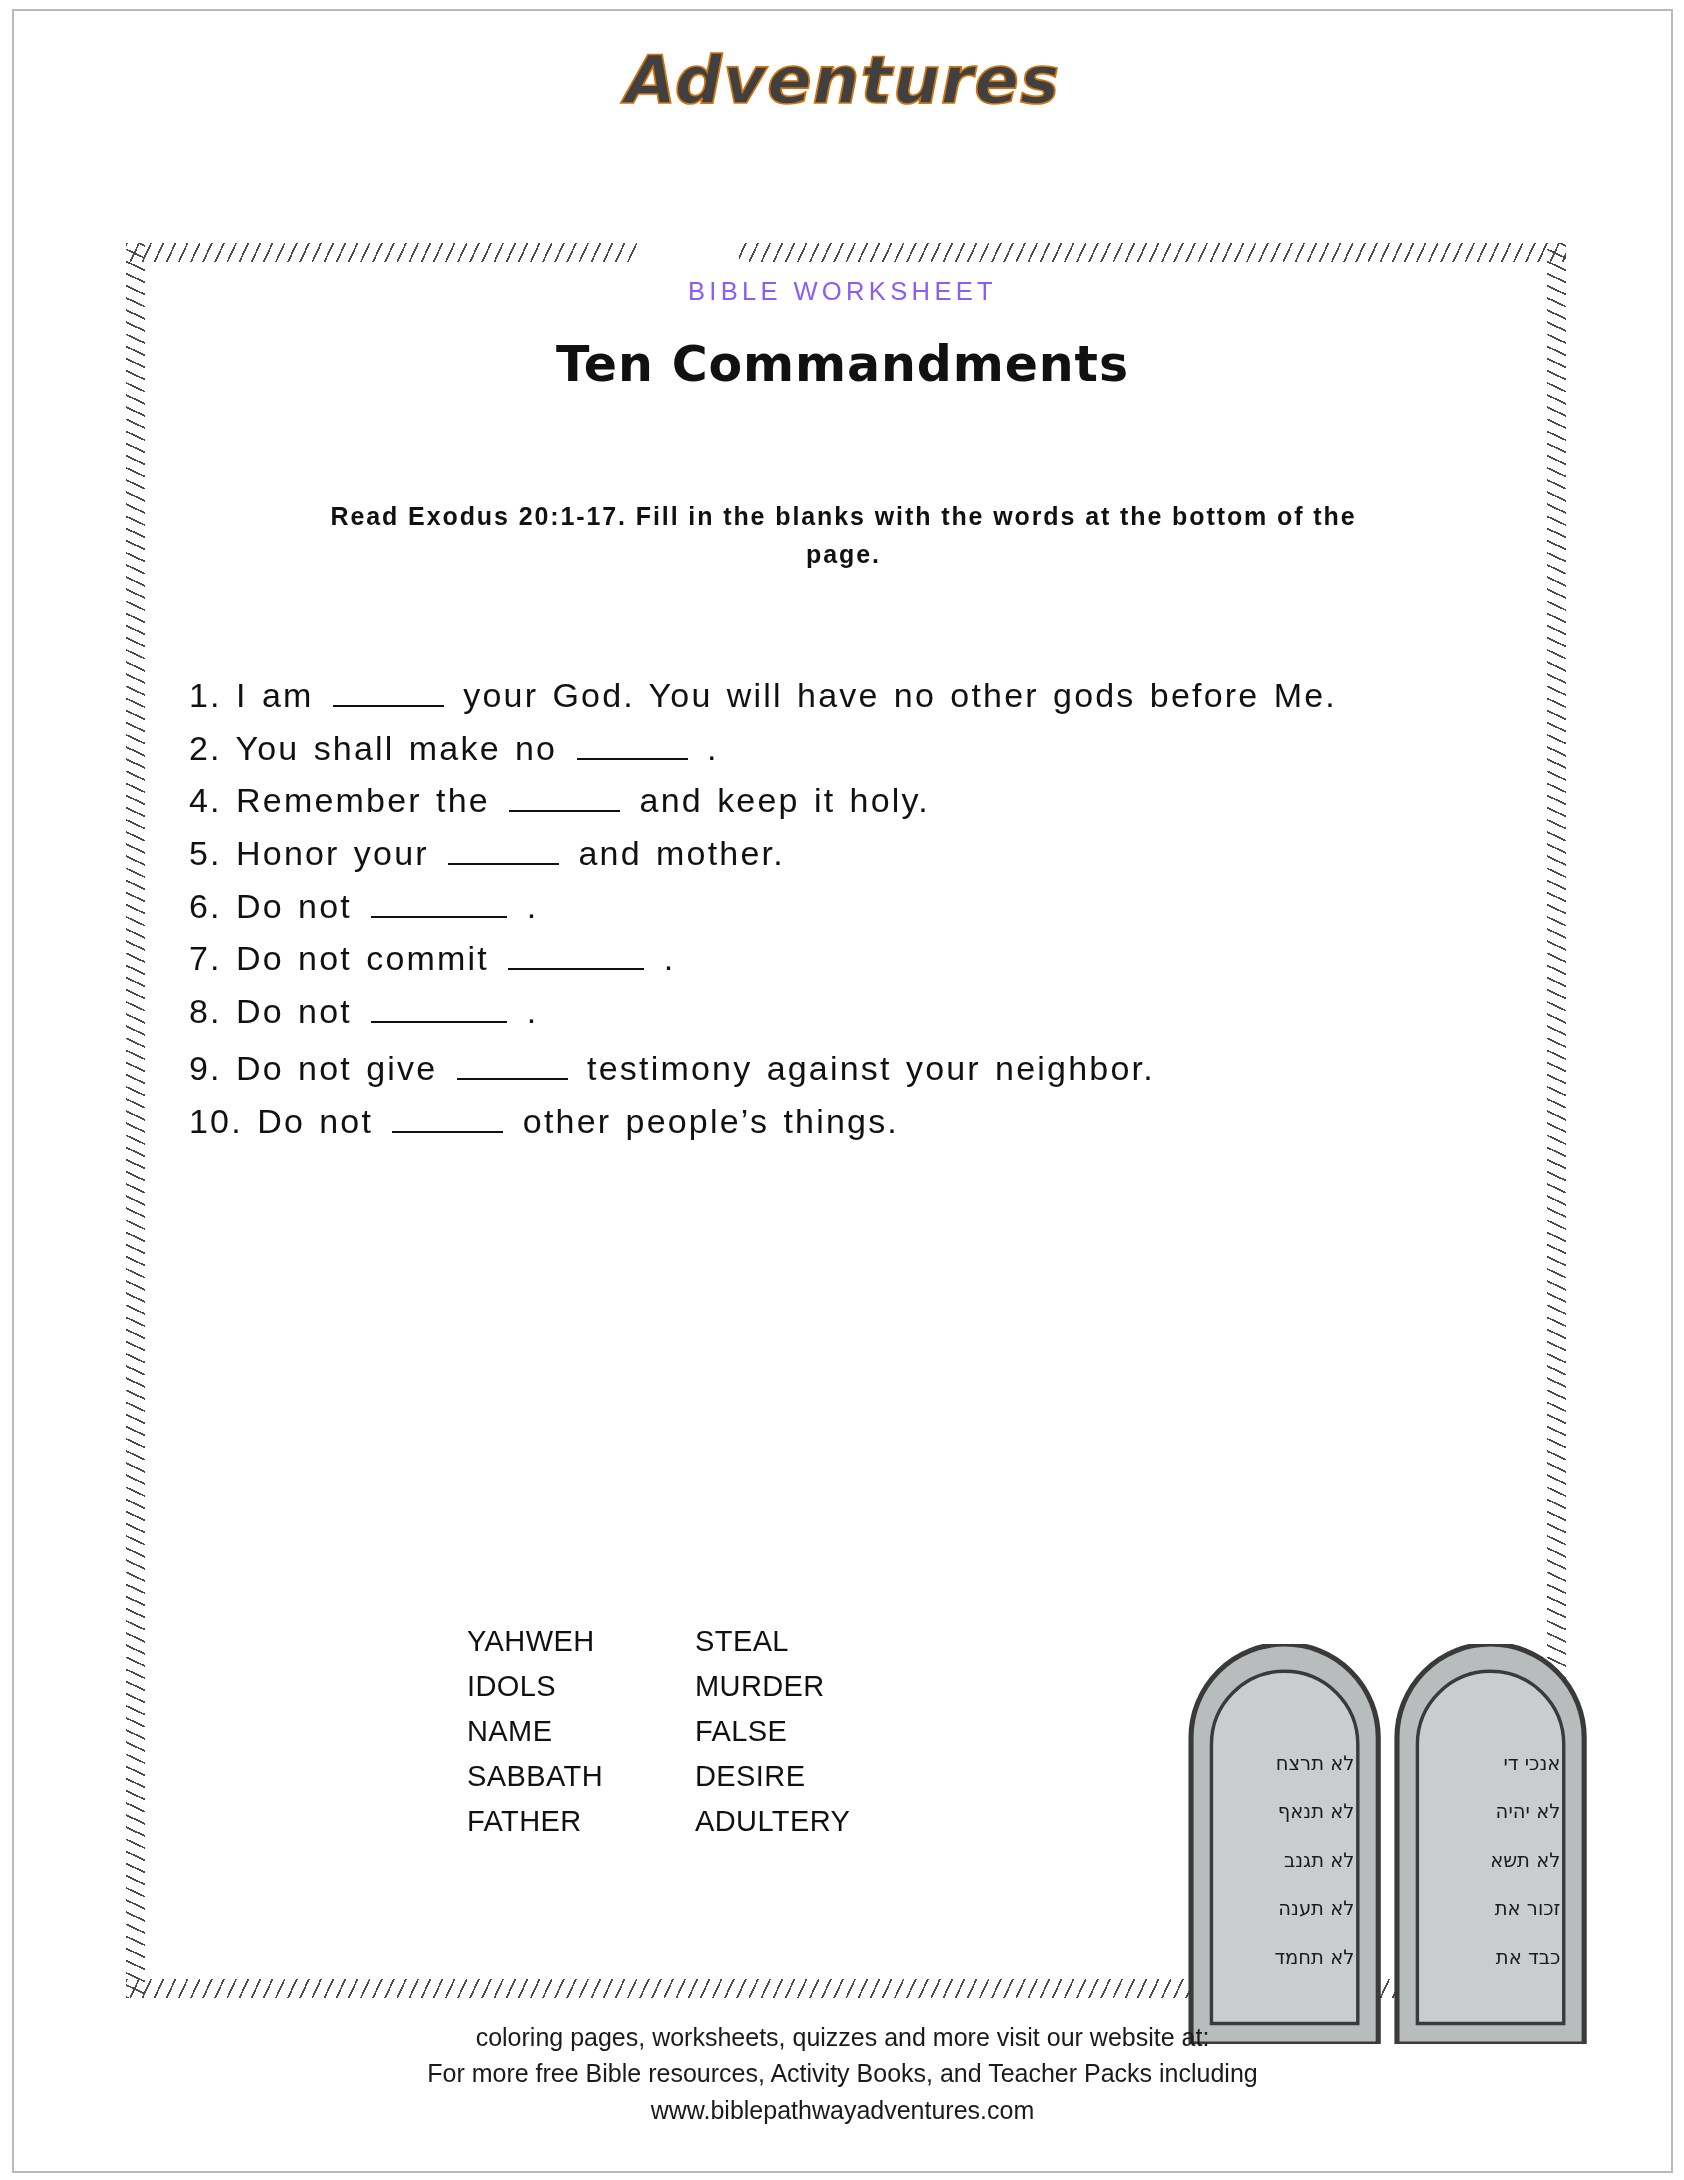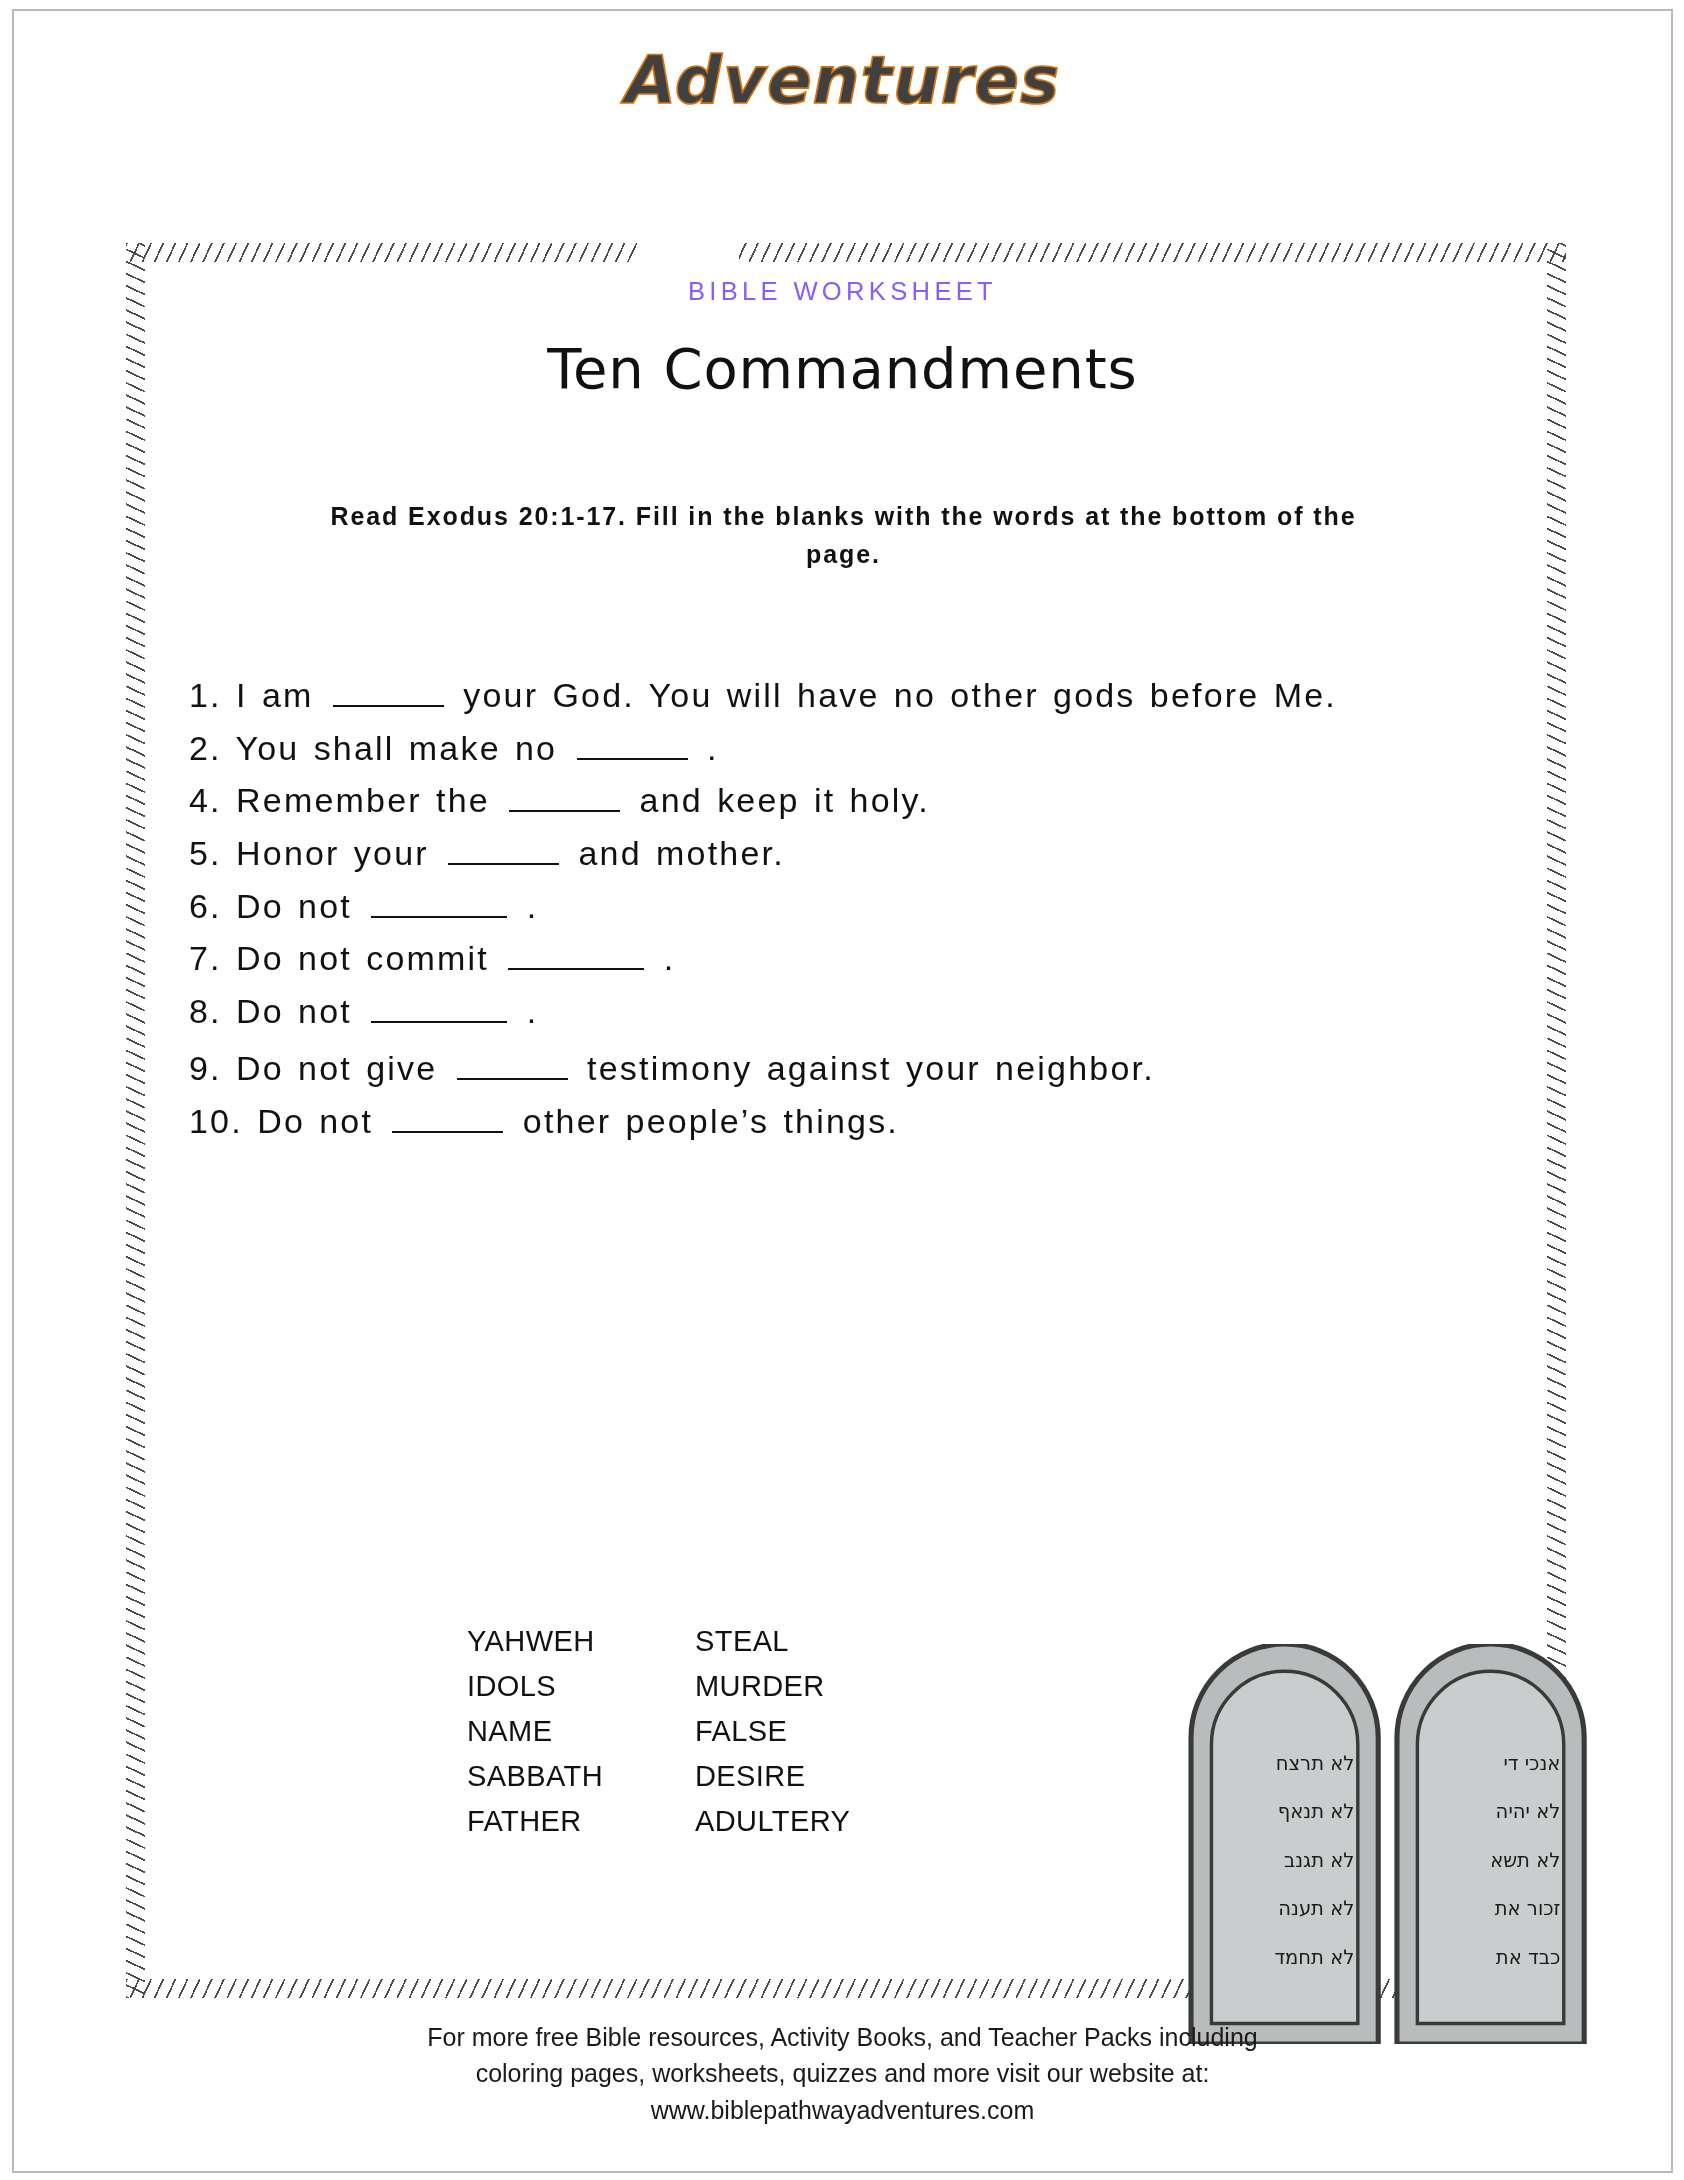--- a/index.html
+++ b/index.html
@@ -116,22 +116,22 @@
     color: #8b5cf6;
     font-family: "Liberation Sans", sans-serif;
   }
   .worksheet-title {
     position: absolute;
     top: 336px;
     left: 0;
     width: 100%;
     text-align: center;
     font-family: "DejaVu Sans", sans-serif;
-    font-size: 56px;
-    font-weight: normal;
+    font-size: 49px;
+    font-weight: bold;
     color: #111111;
     letter-spacing: 0.9px;
   }
   .worksheet-instructions {
     position: absolute;
     top: 498px;
     left: 324px;
     width: 1039px;
     text-align: center;
     font-size: 25px;
@@ -343,18 +343,18 @@
         <text x="454" y="148">אנכי די</text>
         <text x="454" y="205">לא יהיה</text>
         <text x="454" y="262">לא תשא</text>
         <text x="454" y="319">זכור את</text>
         <text x="454" y="376">כבד את</text>
       </g>
     </svg>
   </div>
 
   <div class="footer">
+    <div>coloring pages, worksheets, quizzes and more visit our website at:</div>
     <div>For more free Bible resources, Activity Books, and Teacher Packs including</div>
-    <div>coloring pages, worksheets, quizzes and more visit our website at:</div>
     <div>www.biblepathwayadventures.com</div>
   </div>
 </div>
 
 
 </body></html>

